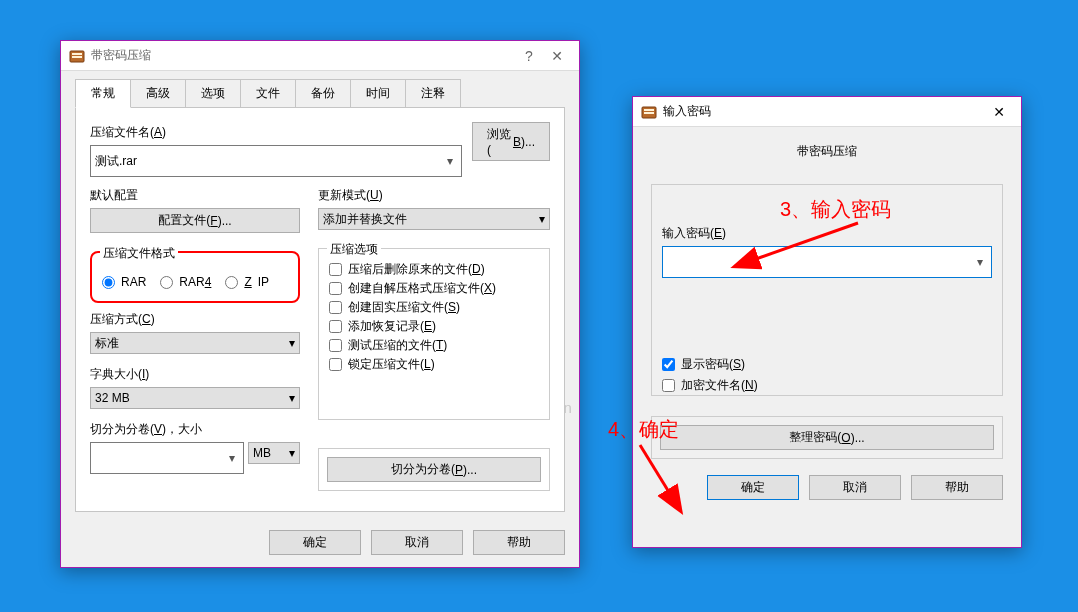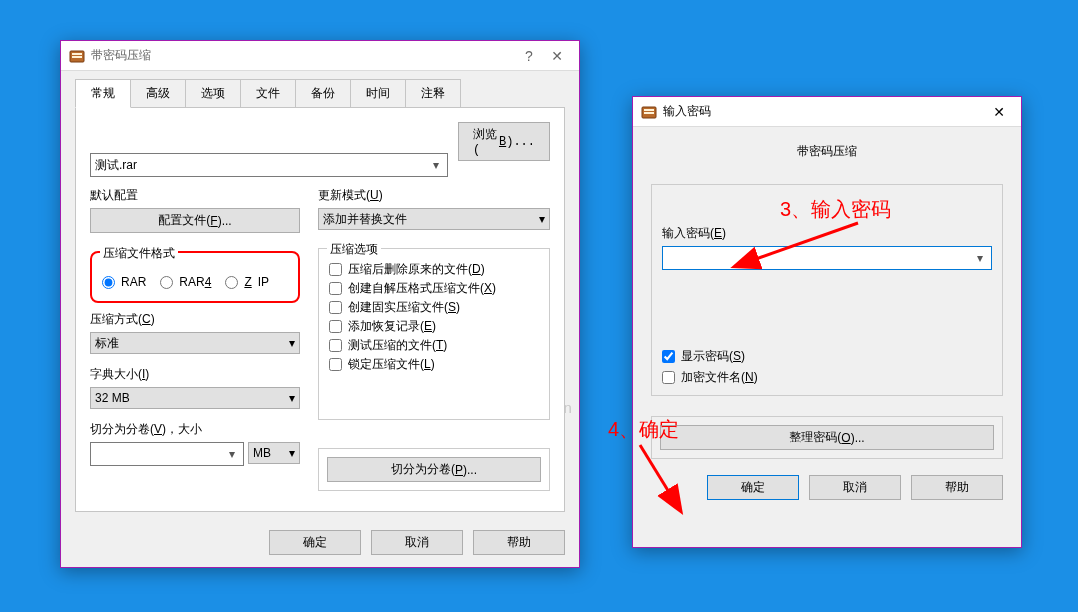--- a/index.html
+++ b/index.html
@@ -79,21 +79,21 @@
     justify-content: center;
     background: #e1e1e1;
     border: 1px solid #adadad;
     padding: 3px 14px;
     min-height: 22px;
     cursor: default;
   }
   .combo, select, input[type=text] {
     border: 1px solid #7a7a7a;
     background: #fff;
-    height: 24px;
+    height: 32px;
     padding: 1px 4px;
     font-family: inherit;
     font-size: 12px;
   }
   .combo {
     display: flex;
     align-items: center;
     justify-content: space-between;
     padding: 0 3px 0 4px;
   }
@@ -195,26 +195,29 @@
     <div class="tab">文件</div>
     <div class="tab">备份</div>
     <div class="tab">时间</div>
     <div class="tab">注释</div>
   </div>
 
   <div class="tab-panel">
 
     <div class="row" style="display:flex; gap:10px; align-items:flex-end;">
       <div style="flex:1;">
+        <label class="fld">
+          <span>压缩文件名(</span><span class="underline">A</span><span>)</span>
+        </label>
         <div class="combo" style="width:100%;">
           <span>测试.rar</span>
           <span class="chev">▾</span>
         </div>
       </div>
-      <div class="btn" style="width:92px; margin-bottom:16px;font-family:Liberation Mono, monospace;">
+      <div class="btn" style="width:78px; margin-bottom:16px;">
         <span>浏览(</span>
           <span class="underline">B</span>
           <span>)...</span>
       </div>
     </div>
 
     <div class="columns" style="margin-top:10px;">
 
       <div class="col" style="max-width:210px;">
         <label class="fld">默认配置</label>

